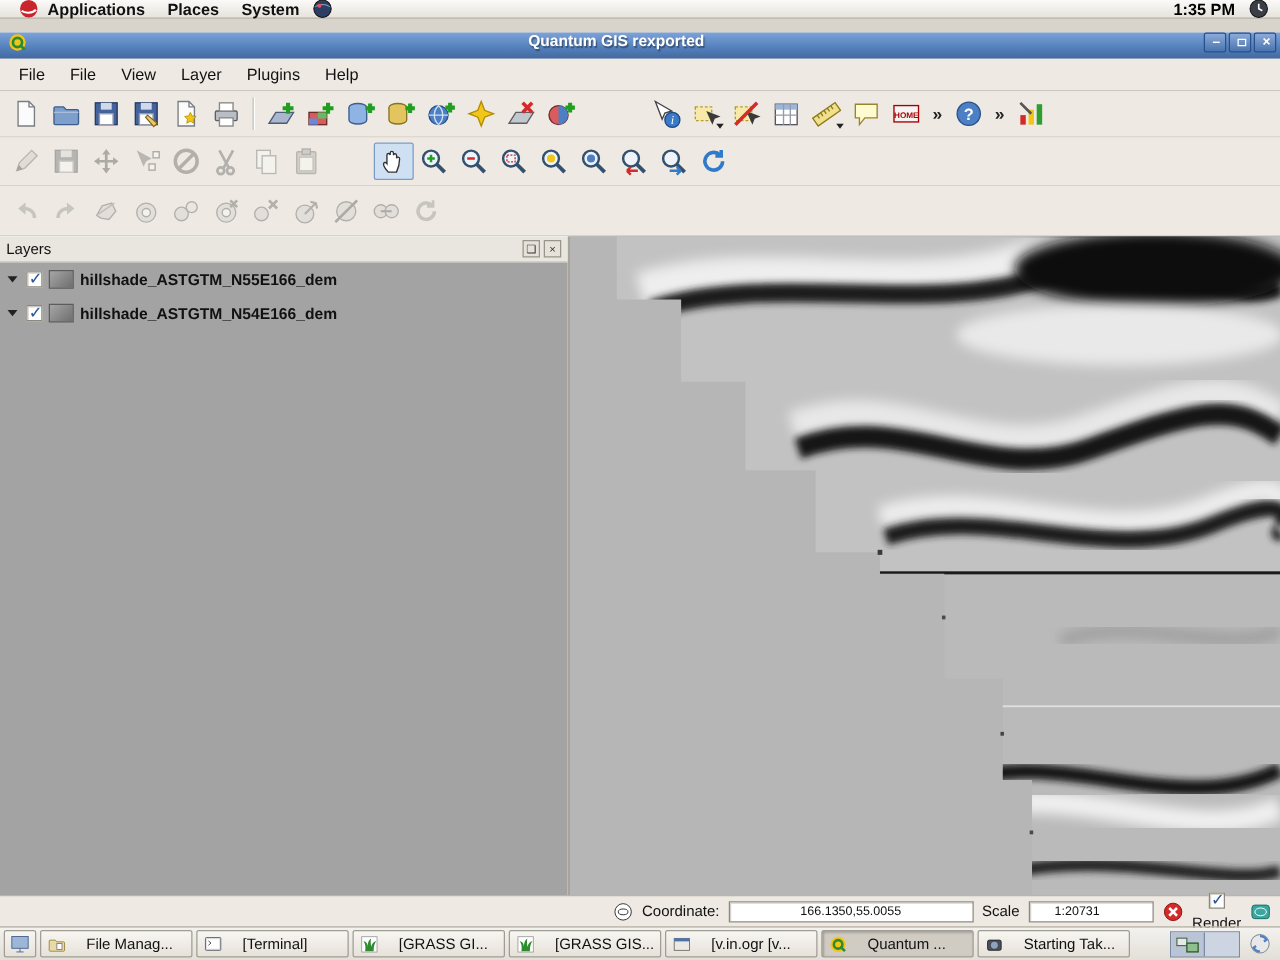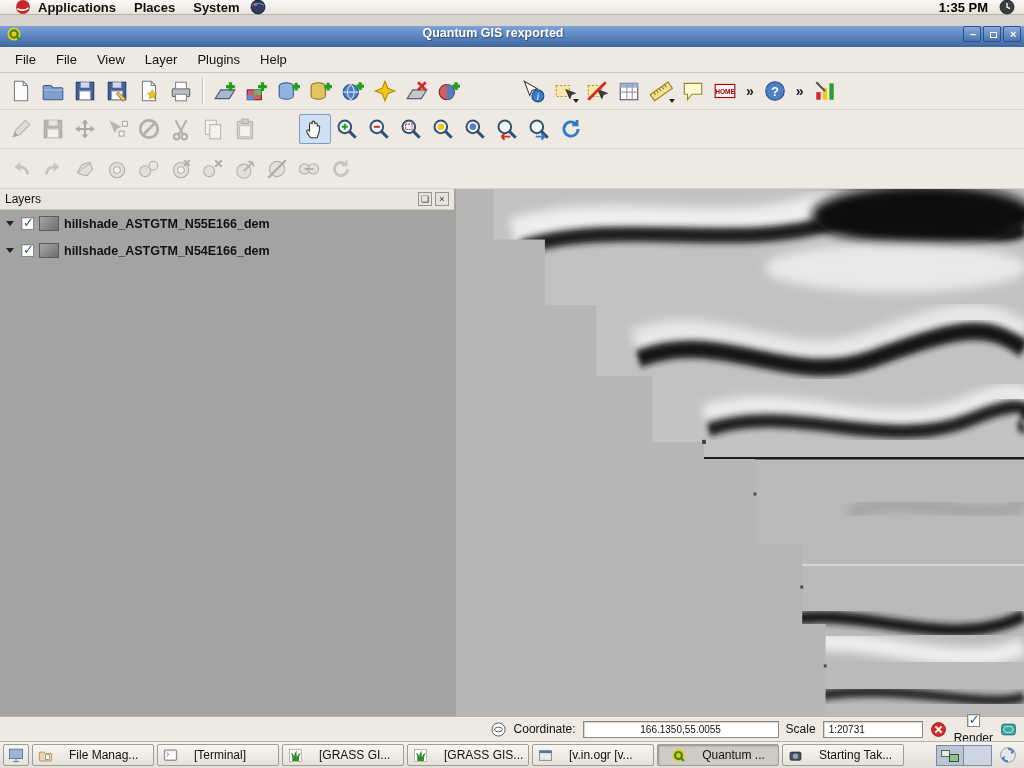--- a/index.html
+++ b/index.html
@@ -64,34 +64,34 @@
   .mapsvg{position:absolute;inset:0;width:100%;height:100%;}
 
   
   .statusbar{height:25px;display:flex;align-items:center;gap:7px;background:#eeeae3;
     border-top:1px solid #b9b5ab;padding:0 7px;font-size:12px;flex:none;color:#111;}
   .sb-spacer{flex:1;}
   .sb-ic{width:17px;height:17px;flex:none;}
   .sb-box{background:#fff;border:1px solid #8c887e;box-shadow:inset 1px 1px 0 #d8d4cc;height:17px;
     line-height:15px;font-size:10px;flex:none;}
   .coord-box{width:196px;text-align:center;}
-  .scale-box{width:100px;padding-left:5px;text-align:left;}
+  .scale-box{width:100px;padding-left:20px;text-align:left;}
   .sb-render{display:flex;align-items:center;gap:4px;flex-direction:column;}
 
   
   .taskbar{position:absolute;left:0;bottom:0;width:1024px;height:27px;background:linear-gradient(#f4f2ee,#e2dfd8);
     border-top:1px solid #b9b5ab;display:flex;align-items:center;padding:0 3px;gap:3px;}
   .tk-desk{width:26px;height:22px;display:flex;align-items:center;justify-content:center;
     background:linear-gradient(#f8f6f2,#e6e2da);border:1px solid #a29d92;border-radius:2px;padding:0;flex:none;}
   .tk-desk svg{width:16px;height:16px;}
   .tk-btn{width:122px;height:22px;display:flex;align-items:center;gap:16px;padding:0 5px;
     background:linear-gradient(#f8f6f2,#e6e2da);border:1px solid #a29d92;border-radius:2px;
     font-size:12px;white-space:nowrap;overflow:hidden;color:#111;flex:none;}
   .tk-btn svg{width:15px;height:15px;flex:none;}
-  .tk-btn.active{background:#d0ccc3;box-shadow:inset 1px 1px 2px rgba(0,0,0,.28);justify-content:center;}
+  .tk-btn.active{background:#d0ccc3;box-shadow:inset 1px 1px 2px rgba(0,0,0,.28);}
   .tk-spacer{flex:1;}
   .ws{display:flex;border:1px solid #7d8aa3;height:21px;flex:none;}
   .ws-cell{width:27px;background:#b9c4d6;border-right:1px solid #7d8aa3;position:relative;}
   .ws-cell:last-child{border-right:none;background:#cdd5e2;}
   .ws-w1{position:absolute;left:4px;top:4px;width:9px;height:7px;background:#e8e8e8;border:1px solid #4c6b4e;}
   .ws-w2{position:absolute;left:12px;top:8px;width:10px;height:8px;background:#8fbf8f;border:1px solid #33512f;}
   .tk-trash{width:26px;height:22px;display:flex;align-items:center;justify-content:center;background:transparent;border:none;padding:0;flex:none;}
   .tk-trash svg{width:18px;height:18px;}
 </style>
 </head>

